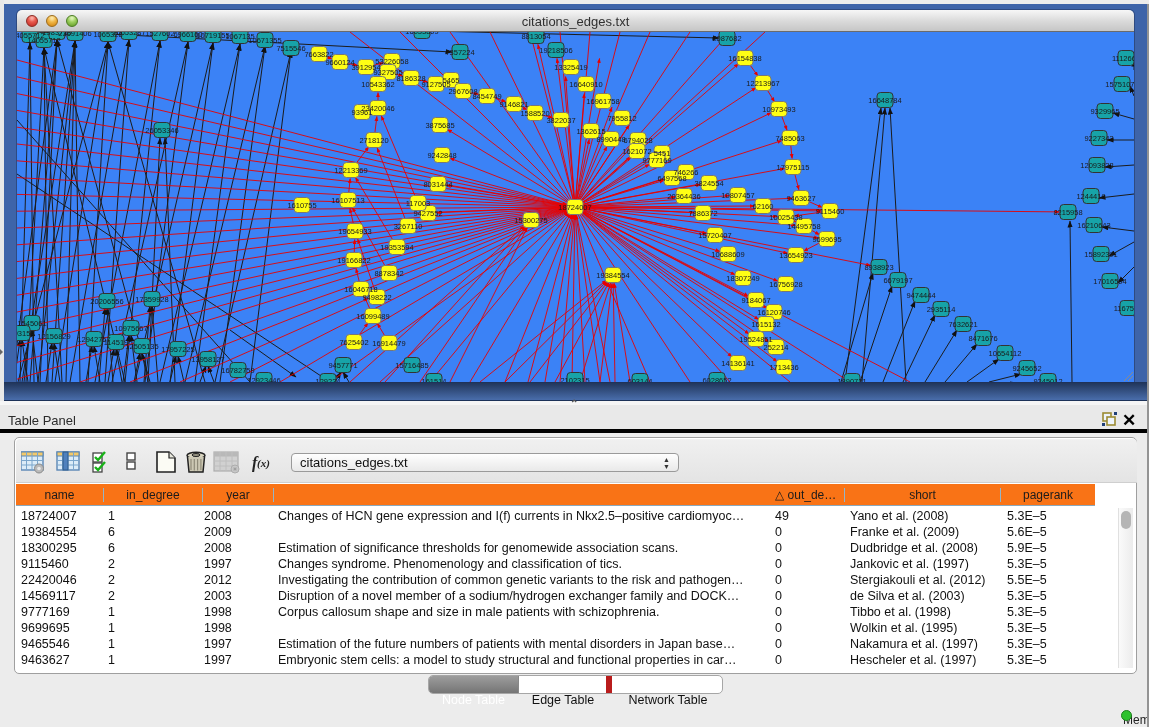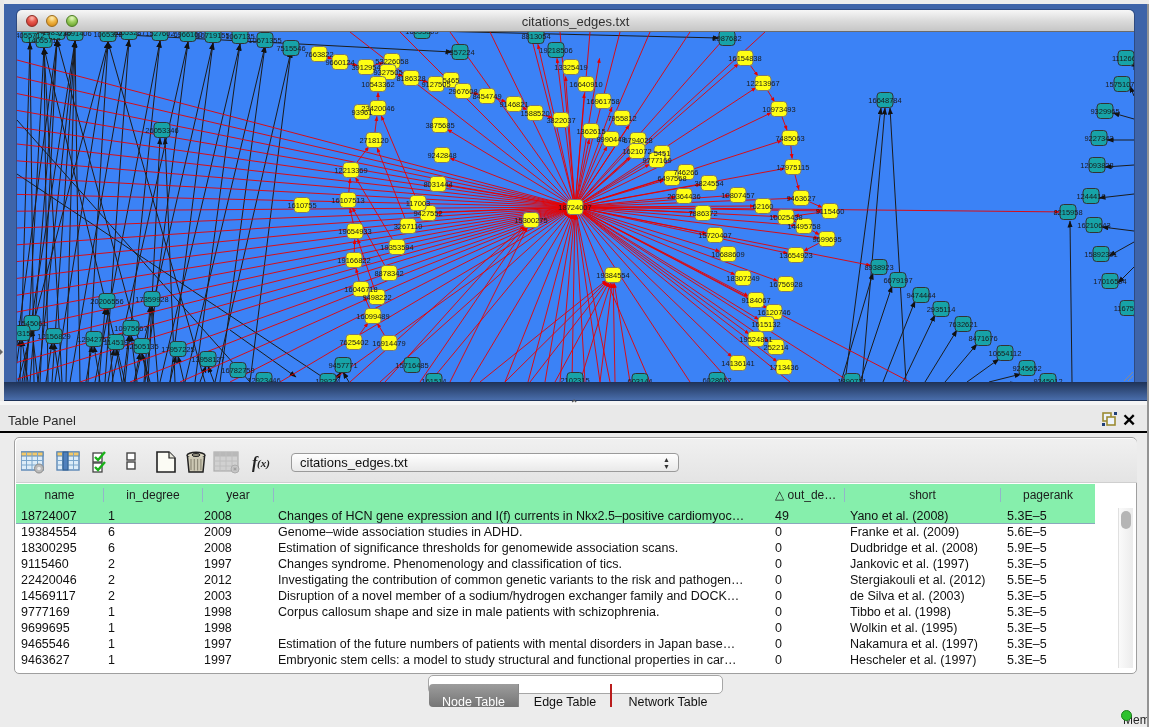--- a/index.html
+++ b/index.html
@@ -12,47 +12,47 @@
 #macwin{position:absolute;left:13px;top:6px;width:1117px;height:372px;border-radius:5px 5px 0 0;box-shadow:0 0 0 1px rgba(30,48,90,.5)}
 #titlebar{position:absolute;left:0;top:0;width:1117px;height:22px;border-radius:5px 5px 0 0;background:linear-gradient(#f7f7f7,#d9d9d9 55%,#c6c6c6);border-bottom:1px solid #6b6b6b}
 #title{position:absolute;width:100%;text-align:center;top:3.5px;font-size:13px;color:#303030}
 .tl{position:absolute;top:5px;width:12px;height:12px;border-radius:50%}
 .tl.r{left:9px;background:radial-gradient(circle at 50% 22%,#f9a8a0 10%,#e85c50 40%,#d03c34 75%,#b03028);border:1px solid #8c2c24}
 .tl.y{left:28.8px;background:radial-gradient(circle at 50% 22%,#fbe3a0 10%,#f0b848 42%,#dc9420 78%);border:1px solid #9c6c1c}
 .tl.g{left:48.8px;background:radial-gradient(circle at 50% 22%,#d8f0b0 10%,#9ed060 42%,#74ac38 78%);border:1px solid #4c7c24}
 #canvas{position:absolute;left:0;top:22px;width:1117px;height:350px;background:#3b82f6;overflow:hidden}
 
 #tpanel{position:absolute;left:0;top:401px;width:1147px;height:326px;background:#ececec}
-#tphead{position:absolute;left:0;top:4px;width:1147px;height:28px;background:#e9e9e9;border-bottom:2px solid #000000}
+#tphead{position:absolute;left:0;top:4px;width:1147px;height:28px;background:#e9e9e9;border-bottom:4px solid #000000}
 #tpstrip{position:absolute;left:0;top:0;width:1147px;height:4px;background:#f5f5f5}
 #tphead .t{position:absolute;left:8px;top:8px;font-size:13px;color:#2b2b2b}
 #floaticon{position:absolute;left:1102px;top:6px}
 #closex{position:absolute;left:1122px;top:5px;font-size:17px;font-weight:bold;color:#000}
 #tbox{position:absolute;left:14px;top:36px;width:1123px;height:237px;background:#fff;border:1px solid #9f9f9f;border-radius:5px}
 #toolbar{position:absolute;left:1px;top:1px;width:1121px;height:44px;background:linear-gradient(#f0f0f0,#e4e4e4);border-radius:4px 4px 0 0;border-bottom:1px solid #cfcfcf}
 #combo{position:absolute;left:275px;top:14px;width:388px;height:19px;background:linear-gradient(#fefefe,#e9e9e9);border:1px solid #9a9a9a;border-radius:4px;font-size:13px;color:#111;padding:1px 0 0 8px}
 #combo .arr{position:absolute;right:8px;top:2px;font-size:7px;color:#333;line-height:7px;text-align:center}
-#thead{position:absolute;left:1px;top:46px;height:40px;width:1079px;background:#86efac;border-bottom:1px solid #8aa8bc}
+#thead{position:absolute;left:1px;top:46px;height:22px;width:1079px;background:#f97316;border-bottom:1px solid #8aa8bc}
 #thead span{position:absolute;top:4px;font-size:12px;color:#1c1c1c;text-align:center;border-right:1px solid #93b5c9}
 #thead .h0{left:0;width:88px}
 #thead .h1{left:88px;width:99px}
 #thead .h2{left:187px;width:71px}
 #thead .h3{left:258px;width:493px}
 #thead .h4{left:751px;width:78px;text-align:left;padding-left:8px}
 #thead .h5{left:829px;width:156px}
 #thead .h6{left:985px;width:94px;border-right:none}
 .tr{position:absolute;left:15px;height:16px;width:1080px;font-size:12.5px;color:#111;white-space:nowrap}
 .tr span{position:absolute;top:1px}
 .c0{left:6px}.c1{left:93px}.c2{left:189px}.c3{left:263px}.c4{left:760px}.c5{left:835px}.c6{left:992px}
 #vscroll{position:absolute;right:3px;top:70px;width:15px;height:160px;background:linear-gradient(90deg,#fafafa,#ececec);border-left:1px solid #e0e0e0}
 #vthumb{position:absolute;left:2px;top:3px;width:10px;height:18px;background:#b5b5b5;border-radius:5px}
 #tabs{position:absolute;left:428px;top:274px;width:295px;height:19px;border:1px solid #a6a6a6;border-radius:5px;background:#fff;font-size:12.5px}
-#tabs .seg{position:absolute;top:8px;height:23px;text-align:center;padding-top:11px;color:#111}
+#tabs .seg{position:absolute;top:0;height:17px;text-align:center;padding-top:17px;color:#111}
 #tabs .s0{left:0;width:90px;background:linear-gradient(#9d9d9d,#757575);color:#fff;border-radius:4px 0 0 4px;border-right:1px solid #888}
-#tabs .s1{left:91px;width:92px;border-right:2px solid #b91c1c}
+#tabs .s1{left:91px;width:92px;border-right:6px solid #b91c1c}
 #tabs .s2{left:184px;width:110px}
 #memory{position:absolute;left:1123px;top:312px;font-size:12px;color:#222}
 #memdot{position:absolute;left:1121px;top:309px;width:11px;height:11px;border-radius:50%;background:#2ec22e;border:1px solid #1f801f}
 </style></head>
 <body>
 <div id="bluepanel">
   <div id="shadowband"></div>
   <div id="macwin">
     <div id="titlebar">
       <span class="tl r"></span>
@@ -694,21 +694,20 @@
       <span class="c2">2008</span>
       <span class="c3">Changes of HCN gene expression and I(f) currents in Nkx2.5–positive cardiomyoc…</span>
       <span class="c4">49</span>
       <span class="c5">Yano et al. (2008)</span>
       <span class="c6">5.3E–5</span>
     </div>
 <div class="tr" style="top:123px">
       <span class="c0">19384554</span>
       <span class="c1">6</span>
       <span class="c2">2009</span>
-      <span class="c3">Genome–wide association studies in ADHD.</span>
       <span class="c4">0</span>
       <span class="c5">Franke et al. (2009)</span>
       <span class="c6">5.6E–5</span>
     </div>
 <div class="tr" style="top:139px">
       <span class="c0">18300295</span>
       <span class="c1">6</span>
       <span class="c2">2008</span>
       <span class="c3">Estimation of significance thresholds for genomewide association scans.</span>
       <span class="c4">0</span>

